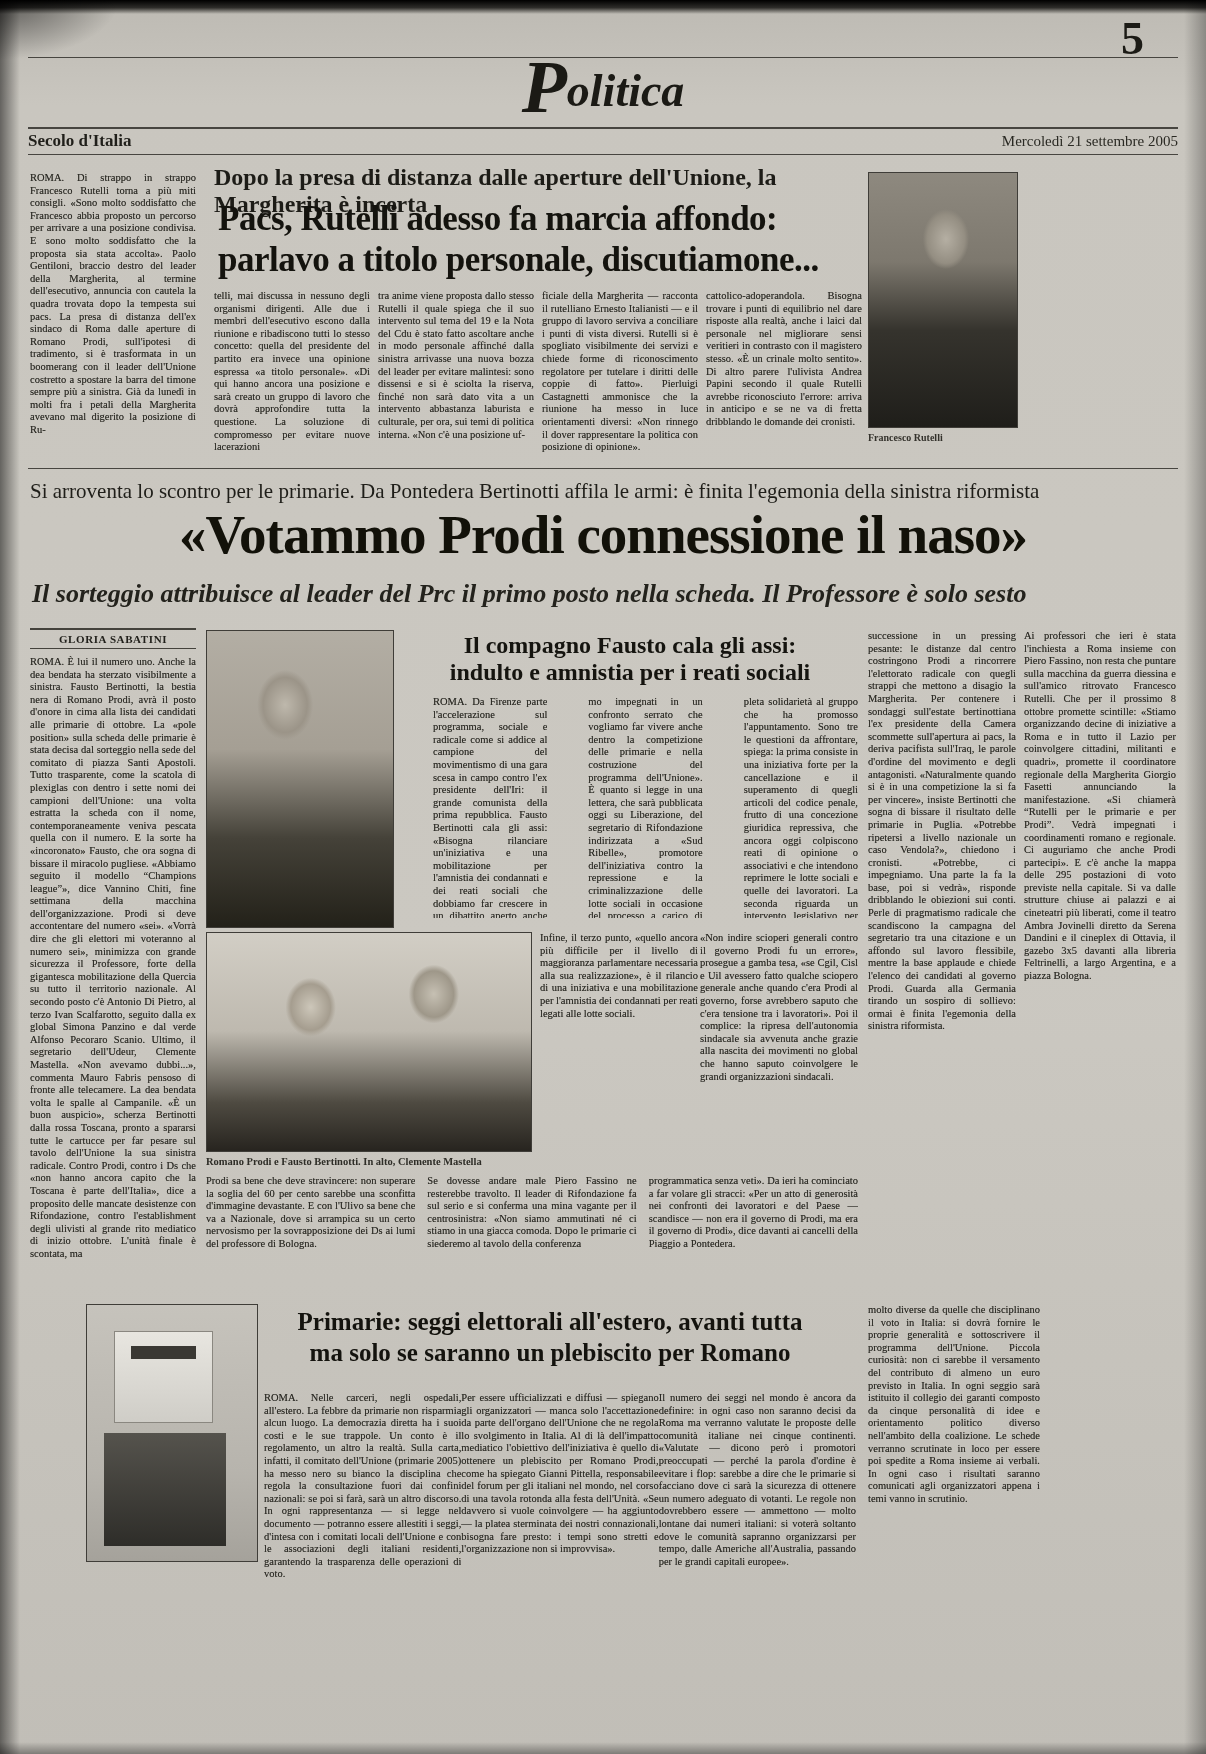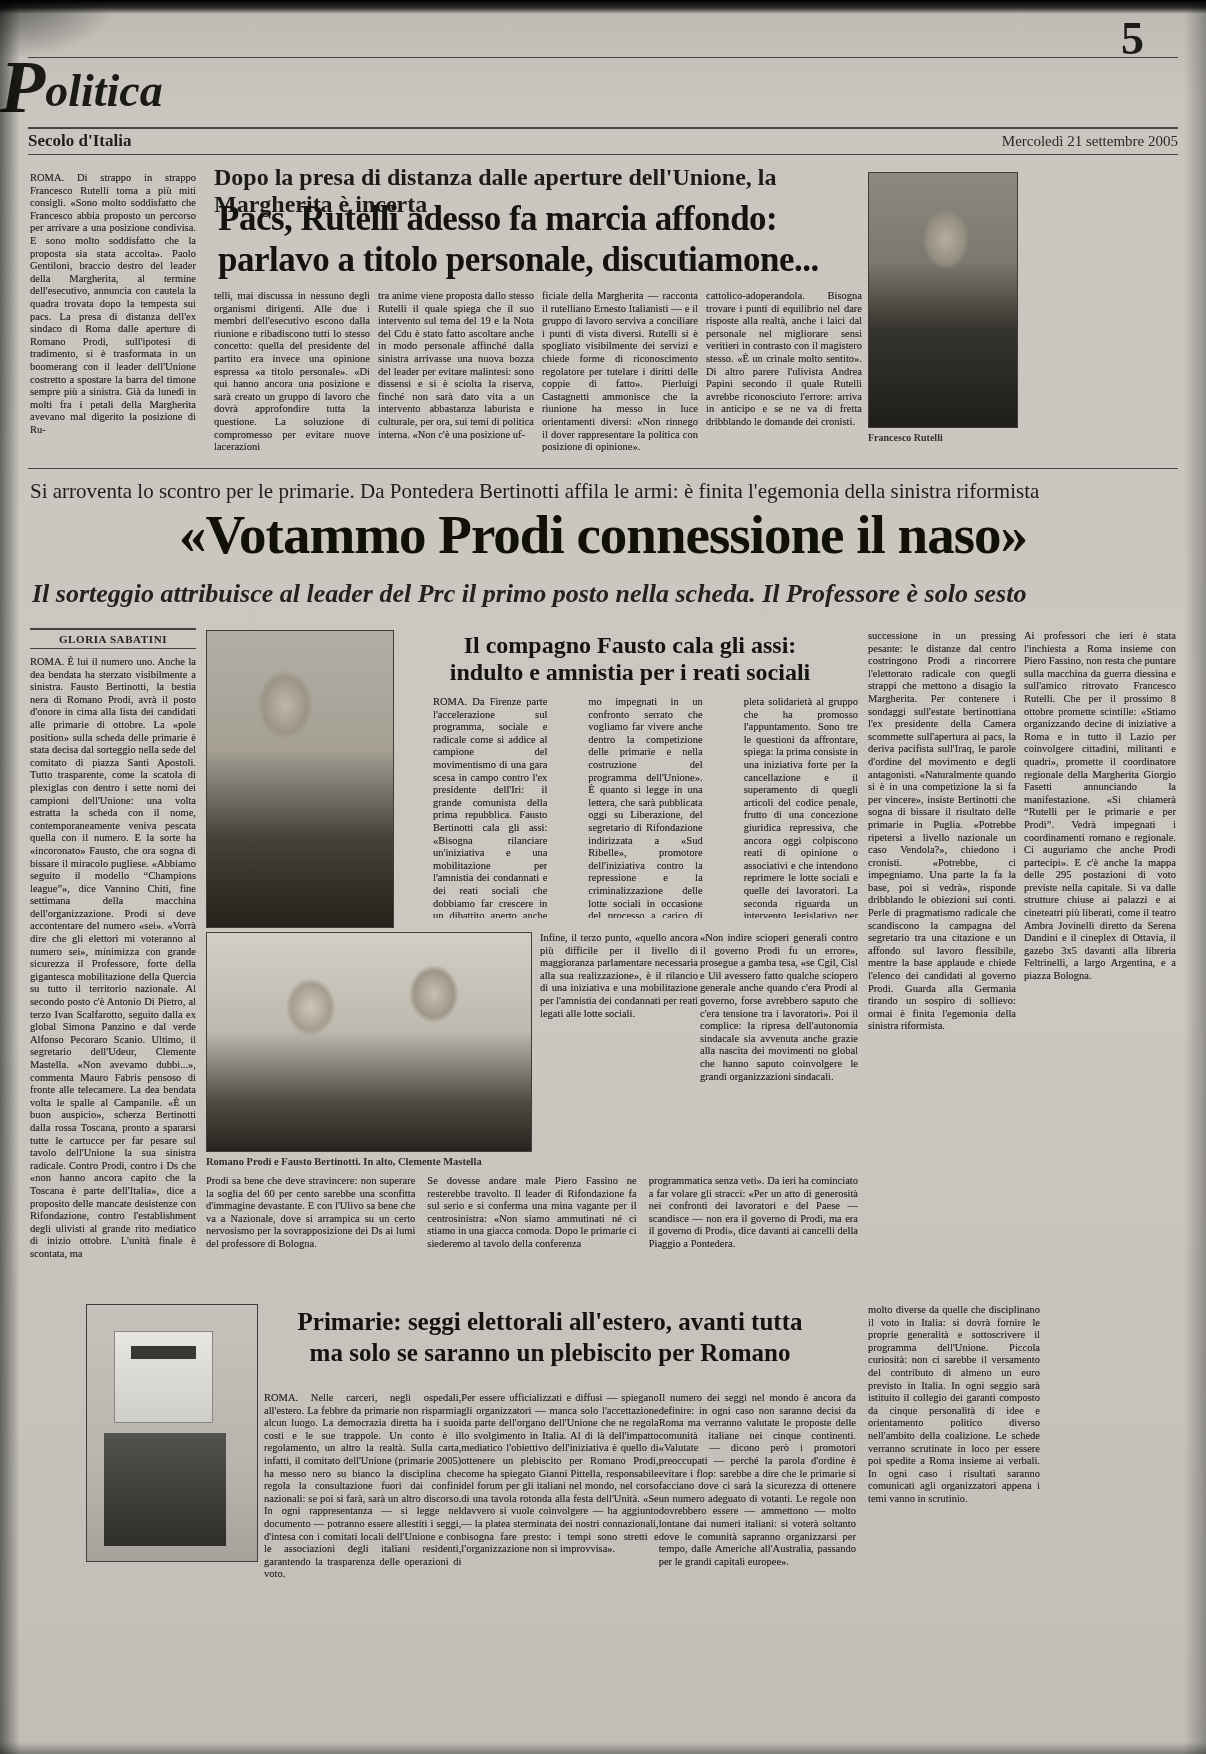--- a/index.html
+++ b/index.html
@@ -25,21 +25,21 @@
   .corner-tl { position:absolute; top:0; left:0; width:120px; height:60px;
     background:radial-gradient(ellipse at 0 0, rgba(0,0,0,.55), rgba(0,0,0,0) 70%); z-index:5; }
 
   
   .pageno { position:absolute; top:12px; right:62px; font-size:46px; font-weight:bold; color:#1c1b16; }
   .rule { position:absolute; left:28px; width:1150px; background:#474540; }
   .rule-1 { top:57px; height:1px; }
   .rule-2 { top:127px; height:2px; }
   .rule-3 { top:154px; height:1px; }
   .rule-4 { top:468px; height:1px; }
-  .section-title { position:absolute; top:52px; left:0; width:100%; 
+  .section-title { position:absolute; top:52px; left:0; width:100%; text-align:center;
     font-style:italic; font-weight:bold; color:#1b1a15; }
   .sec-initial { font-size:74px; line-height:70px; vertical-align:-6px; }
   .sec-rest { font-size:46px; }
   .mast-row { position:absolute; top:131px; left:28px; width:1150px;
     display:flex; justify-content:space-between; align-items:baseline; }
   .masthead { font-size:17px; font-weight:bold; color:#201f1a; }
   .date { font-size:15px; color:#2a2923; }
 
   
   .photo { border:1px solid #3f3d38; position:relative; overflow:hidden; }

